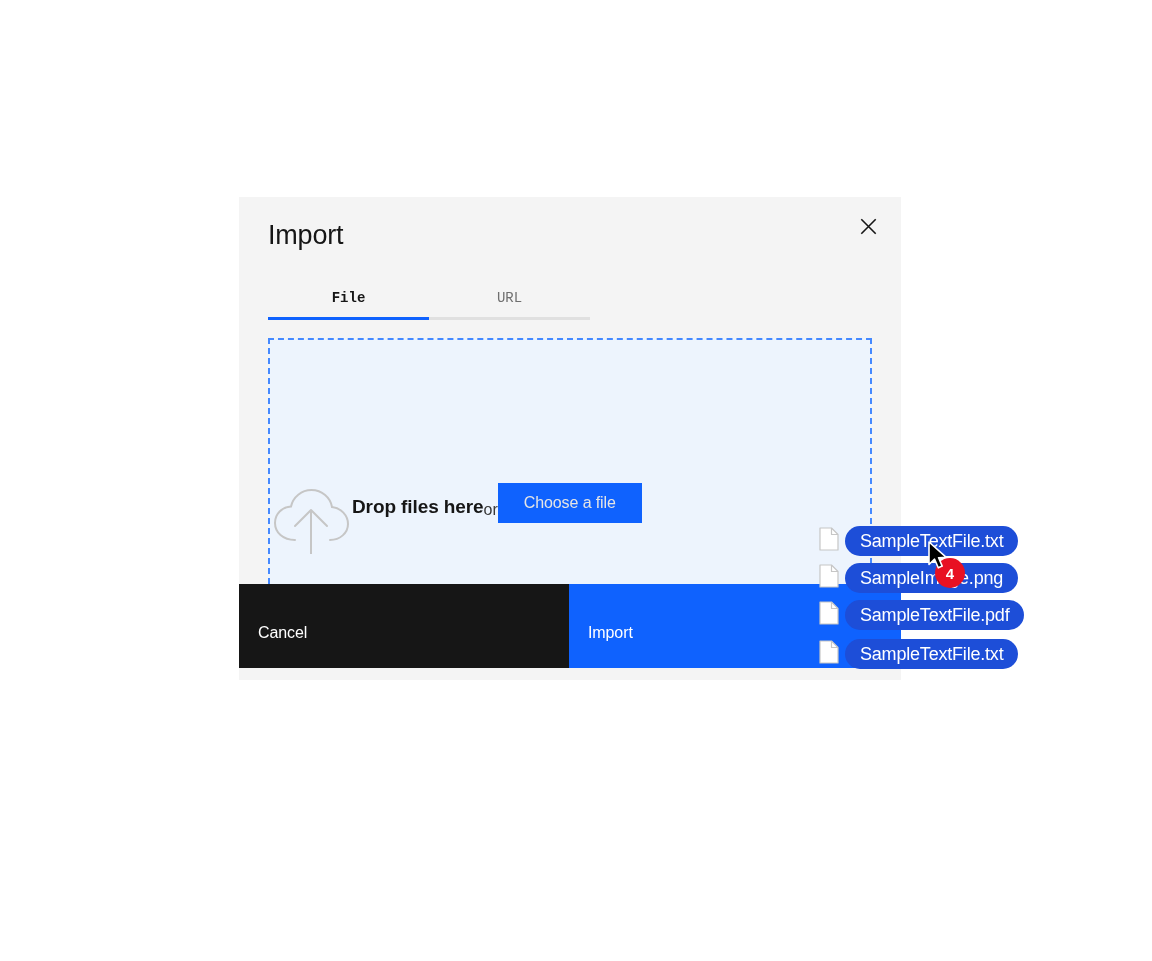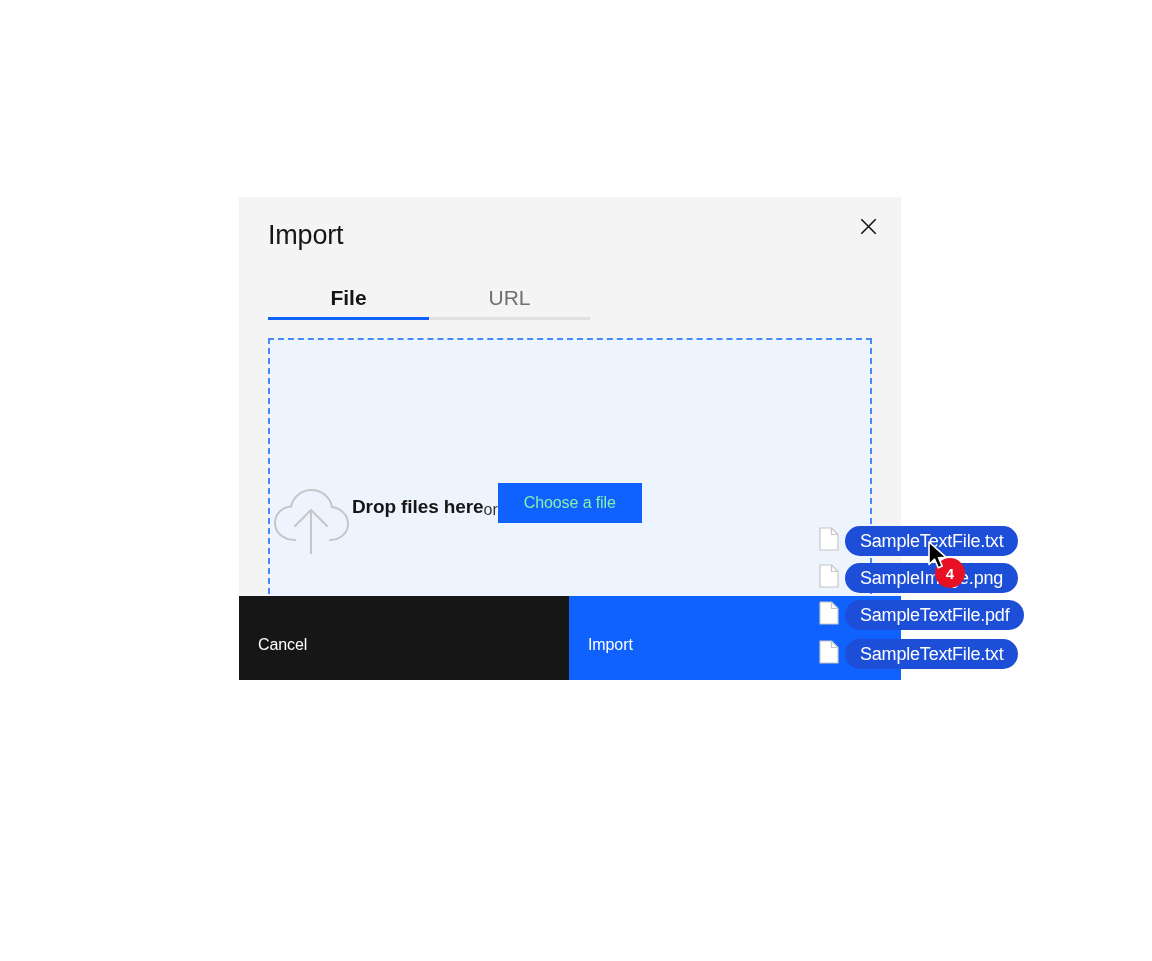--- a/index.html
+++ b/index.html
@@ -46,26 +46,26 @@
     left:29px; top:81px;
     width:322px; height:42px;
     display:flex;
   }
   .tab {
     flex:0 0 161px;
     height:42px;
     display:flex;
     align-items:center;
     justify-content:center;
-    font-size:21px;
+    font-size:14px;
     cursor:pointer;
     background:transparent;
     border:none;
     border-bottom:3px solid #e0e0e0;
-    font-family:Liberation Sans, sans-serif;
+    font-family:Liberation Mono, monospace;
   }
   .tab.active {
     font-weight:700;
     color:#161616;
     border-bottom-color:#0f62fe;
   }
   .tab.inactive {
     font-weight:400;
     color:#6f6f6f;
   }
@@ -92,33 +92,33 @@
   .drop-or {
     margin-top:28px;
     font-size:16px;
     font-weight:400;
     color:#393939;
   }
   .choose-file-btn {
     margin-top:13px;
     width:144px; height:40px;
     background:#0f62fe;
-    color:#86efac;
+    color:#e5e5e5;
     border:none;
     font-size:16px;
     font-family:"Liberation Sans", sans-serif;
     cursor:pointer;
     display:flex; align-items:center; justify-content:center;
     letter-spacing:-0.1px;
   }
 
   
   .modal-footer {
     position:absolute;
-    left:0; bottom:0;
+    left:0; bottom:12px;
     width:662px; height:84px;
     display:flex;
   }
   .footer-btn {
     height:84px;
     border:none;
     font-family:"Liberation Sans", sans-serif;
     font-size:16px;
     text-align:left;
     padding-left:19px;

